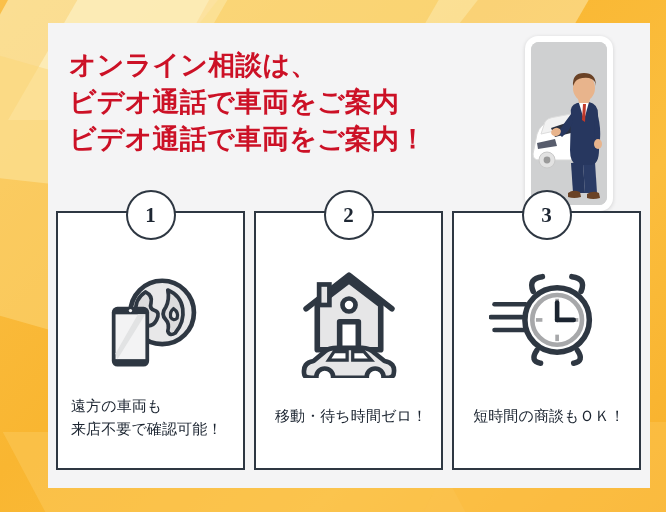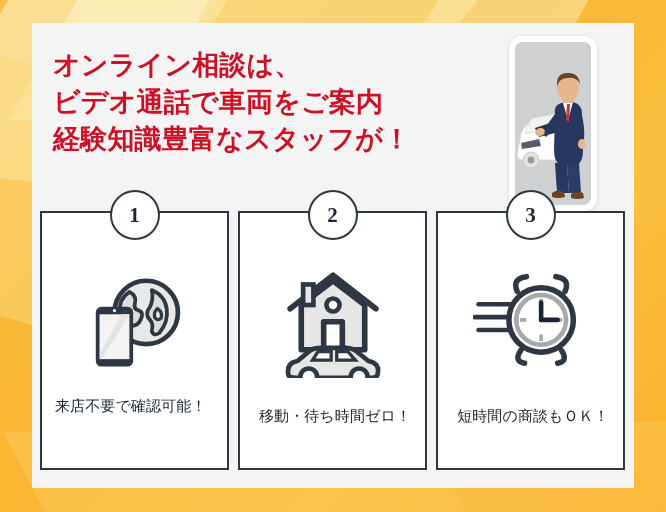--- a/index.html
+++ b/index.html
@@ -74,21 +74,21 @@
     right: -30px; bottom: -40px;
     width: 260px; height: 130px;
     background: #FBC24C;
     transform: skewX(-26deg);
     opacity: .6;
   }
 
   
   .panel {
     position: absolute;
-    left: 32px;
+    left: 48px;
     top: 23px;
     width: 602px;
     height: 465px;
     background: #F4F4F5;
     box-shadow: 0 0 0 0 rgba(0,0,0,0);
   }
 
   
   .headline {
     position: absolute;
@@ -195,21 +195,21 @@
   <div class="ray ray-d"></div>
   <div class="ray ray-e"></div>
   <div class="ray ray-g"></div>
   <div class="ray ray-h"></div>
 
   <div class="panel">
 
     <div class="headline">
       <span class="hl-line">オンライン相談は、</span>
       <span class="hl-line">ビデオ通話で車両をご案内</span>
-      <span class="hl-line">経験知識豊富なスタッフが！</span>
+      <span class="hl-line">ビデオ通話で車両をご案内！</span>
     </div>
 
     <div class="phone">
       <div class="phone-screen">
         <svg viewBox="0 0 76 163" width="100%" height="100%">
           <rect x="0" y="0" width="76" height="163" fill="#CFD0D1"></rect>
 
           <g>
             <path d="M2 112 L6 92 Q9 82 20 79 L40 75 Q50 74 55 80 L60 92 L60 112 Q60 118 54 118 L8 118 Q2 118 2 112 Z" fill="#FFFFFF" stroke="#D8D8D8" stroke-width="1"></path>
             <path d="M10 92 L14 80 Q16 76 24 75 L40 72 L46 84 Z" fill="#F2F2F2" stroke="#DDDDDD" stroke-width="1"></path>
@@ -251,20 +251,21 @@
             <path d="M54 26 Q62 30 60 38 Q58 44 64 46 Q70 48 66 56 Q62 64 54 62 Q46 58 44 48 Q42 34 54 26 Z" fill="#DCDCDD" stroke="#2E3742" stroke-width="4" stroke-linejoin="round"></path>
             <path d="M78 24 Q92 30 94 44 Q96 58 86 70 Q80 74 78 68 Q80 60 76 56 Q70 50 76 42 Q80 34 78 24 Z" fill="#DCDCDD" stroke="#2E3742" stroke-width="4" stroke-linejoin="round"></path>
             <path d="M84 44 Q90 48 88 54 Q84 58 81 53 Q80 47 84 44 Z" fill="#E8E8E9" stroke="#2E3742" stroke-width="3.5"></path>
             <rect x="18" y="42" width="40" height="64" rx="6" fill="#2E3742"></rect>
             <rect x="22" y="50" width="32" height="48" fill="#F3F3F4"></rect>
             <path d="M22 92 L46 50 L54 50 L24 98 Z" fill="#E2E3E4"></path>
             <circle cx="38" cy="46" r="1.8" fill="#F3F3F4"></circle>
           </svg>
         </div>
         <div class="card-text">
+          <span class="ct-line">遠方の車両も</span>
           <span class="ct-line">来店不要で確認可能！</span>
         </div>
       </div>
 
       <div class="card">
         <div class="card-num">2</div>
         <div class="card-art">
           <svg viewBox="0 0 120 126" width="112" height="118">
             <g>
               <path d="M14 52 L60 16 L106 52" fill="none" stroke="#2E3742" stroke-width="6" stroke-linecap="round" stroke-linejoin="round"></path>

